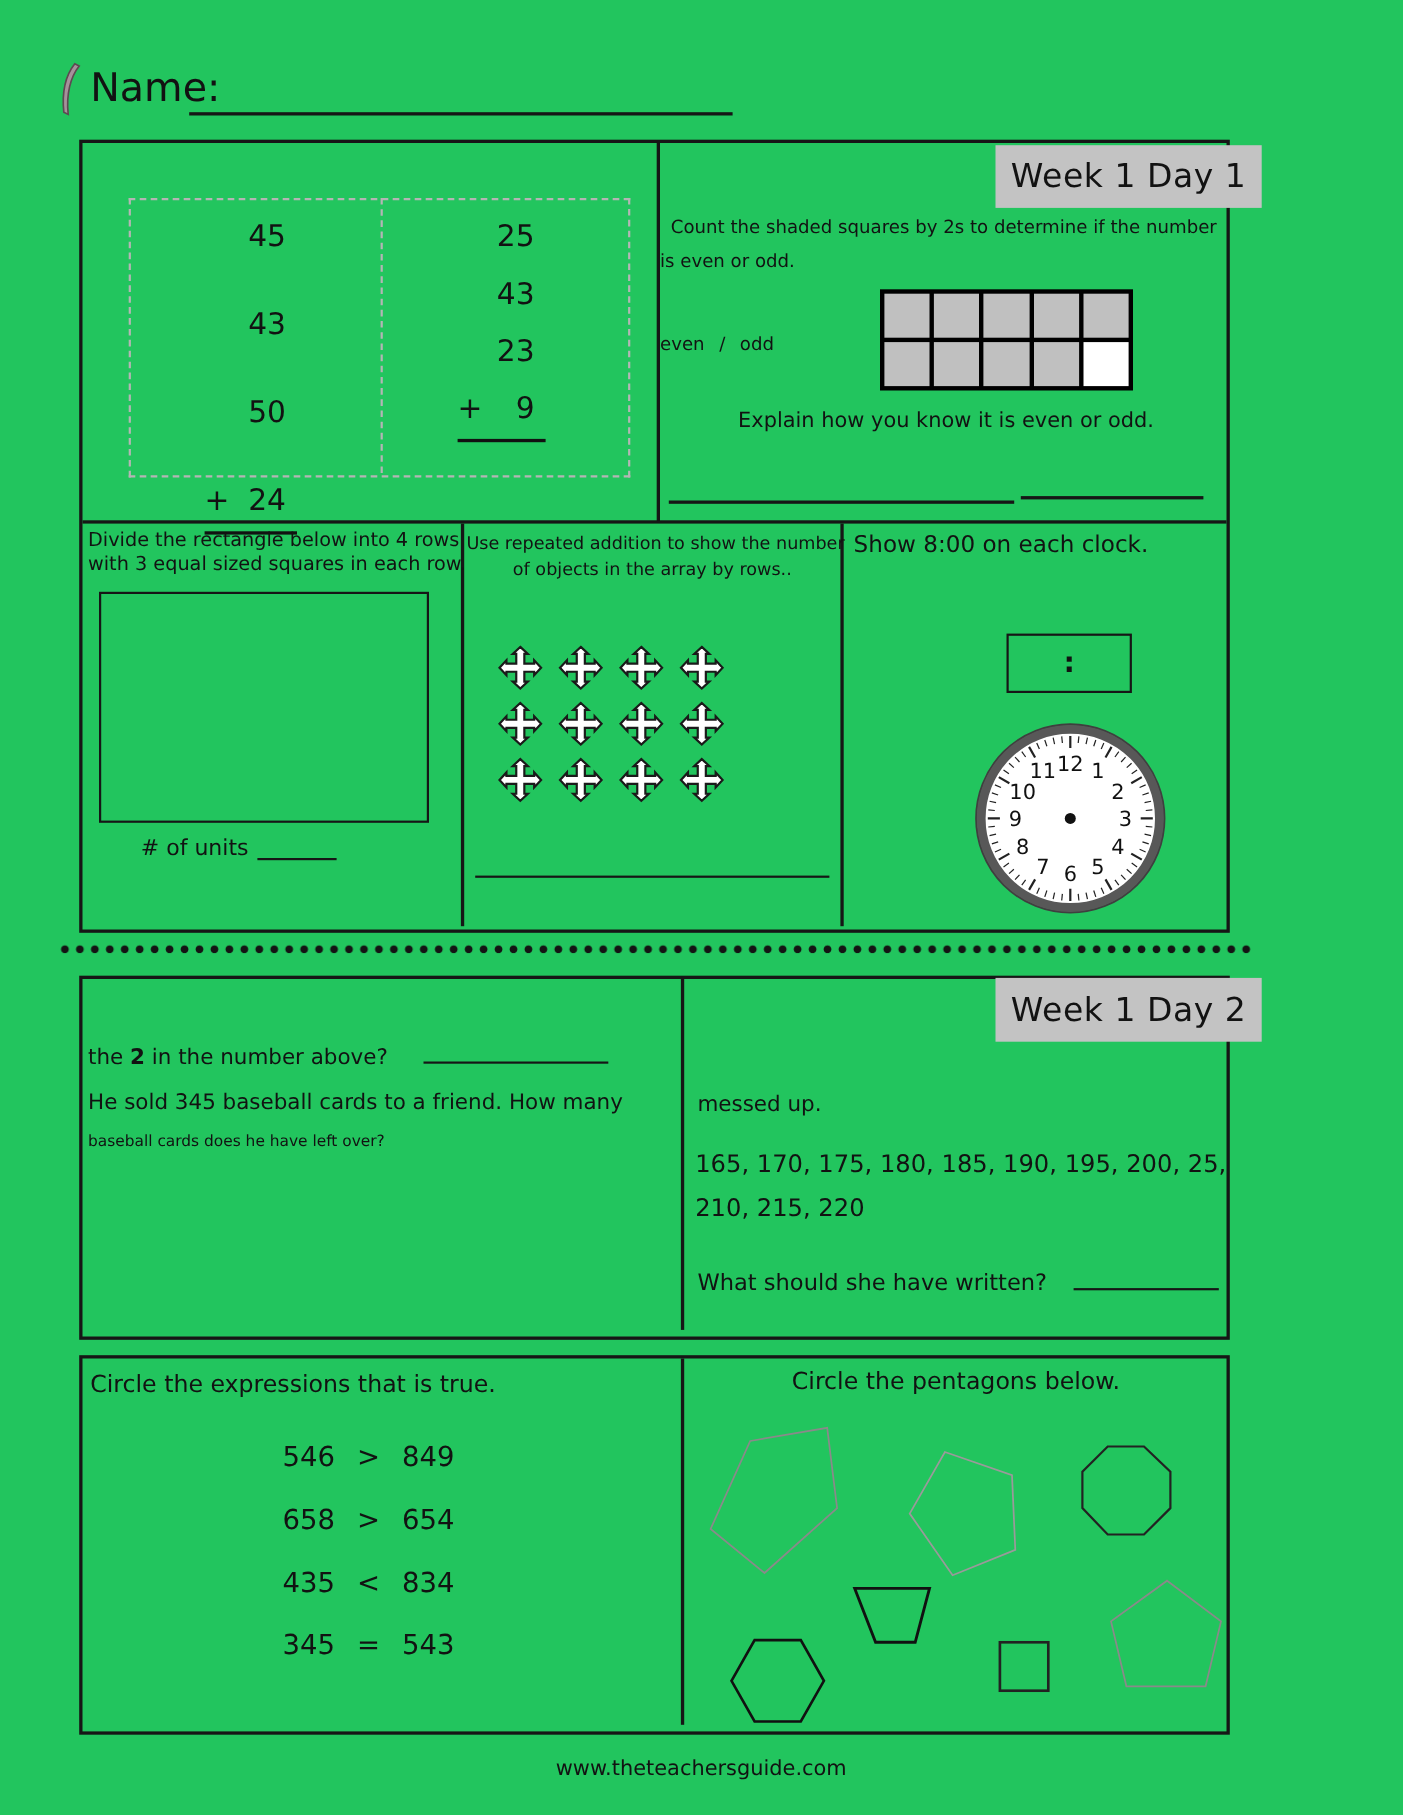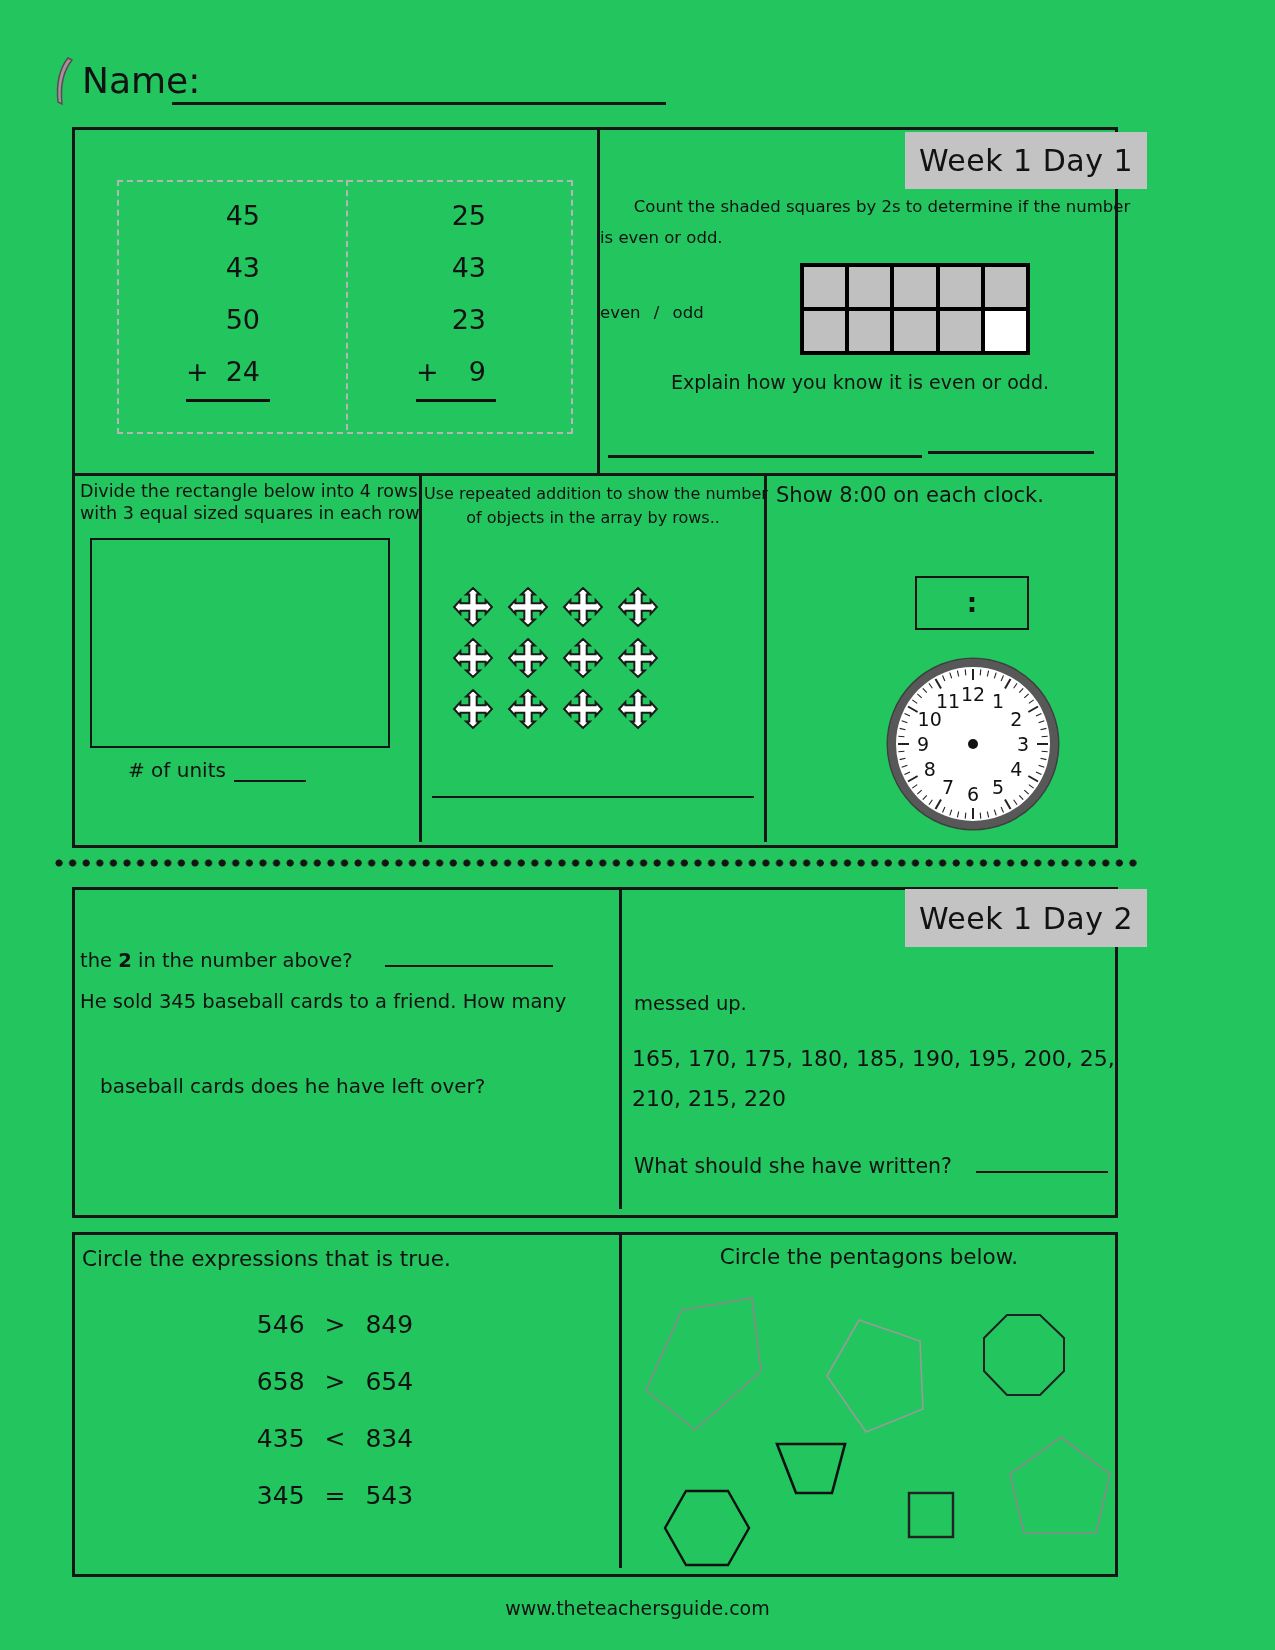--- a/index.html
+++ b/index.html
@@ -54,21 +54,21 @@
 
   <div class="box" style="left:72px;top:127px;width:1040px;height:715px;"></div>
   <div class="vdiv" style="left:597px;top:130px;width:3px;height:344px;"></div>
   <div class="hdiv" style="left:75px;top:473px;width:1040px;height:3px;"></div>
   <div class="vdiv" style="left:419px;top:476px;width:3px;height:366px;"></div>
   <div class="vdiv" style="left:764px;top:476px;width:3px;height:366px;"></div>
 
   <div class="dash" style="left:117px;top:180px;width:452px;height:250px;"></div>
   <div class="dashv" style="left:346px;top:180px;height:250px;"></div>
 
-  <div class="problem" style="left:196px;top:190px;width:74px;">
+  <div class="problem" style="left:196px;top:190px;width:74px;gap:28px;">
     <span class="num">45</span>
     <span class="num">43</span>
     <span class="num">50</span>
     <span class="sumrow">
       <span>+</span>
       <span>24</span>
     </span>
   </div>
 
   <div class="problem" style="left:426px;top:190px;width:70px;">
@@ -77,21 +77,21 @@
     <span class="num">23</span>
     <span class="sumrow">
       <span>+</span>
       <span>9</span>
     </span>
   </div>
 
   <div class="band" style="left:905px;top:132px;width:242px;height:57px;">
     <span>Week 1 Day 1</span>
   </div>
-  <div class="abs ins center" style="left:624px;top:197px;width:516px;font-size:16.5px;">Count the shaded squares by 2s to determine if the  number</div>
+  <div class="abs ins center" style="left:600px;top:197px;width:516px;font-size:16.5px;">Count the shaded squares by 2s to determine if the  number</div>
   <div class="abs" style="left:600px;top:228px;width:516px;display:flex;justify-content:center;gap:56px;font-size:16.5px;flex-direction:column;">
     <span>is even or odd.</span>
     <span style="word-spacing:8px;">even / odd</span>
   </div>
   <div class="sqgrid" style="left:800px;top:263px;width:230px;height:92px;">
     <div class="sq"></div>
     <div class="sq"></div>
     <div class="sq"></div>
     <div class="sq"></div>
     <div class="sq"></div>
@@ -255,21 +255,21 @@
     <span>Week 1 Day 2</span>
   </div>
 
   <div class="abs ins" style="left:80px;top:942px;font-size:19.5px;">
     <span>the</span>
     <span style="font-weight:bold;">2</span>
     <span>in the number above?</span>
     <span class="uline" style="width:168px;margin-left:26px;"></span>
   </div>
   <div class="abs ins" style="left:80px;top:990px;font-size:19.5px;">He sold 345 baseball cards to a friend.  How many</div>
-  <div class="abs ins" style="left:80px;top:1074px;font-size:20px;margin-left:20px;">baseball cards does he have left over?</div>
+  <div class="abs ins" style="left:80px;top:1030px;font-size:14px;">baseball cards does he have left over?</div>
 
   <div class="abs ins" style="left:634px;top:992px;font-size:19.5px;">messed up.</div>
   <div class="abs ins" style="left:632px;top:1046px;font-size:22px;">165, 170, 175, 180, 185, 190, 195, 200, 25,</div>
   <div class="abs ins" style="left:632px;top:1086px;font-size:22px;">210, 215, 220</div>
   <div class="abs ins" style="left:634px;top:1146px;font-size:20.5px;">
     <span>What should she have written?</span>
     <span class="uline" style="width:132px;margin-left:18px;"></span>
   </div>
 
   <div class="box" style="left:72px;top:1232px;width:1040px;height:339px;"></div>

